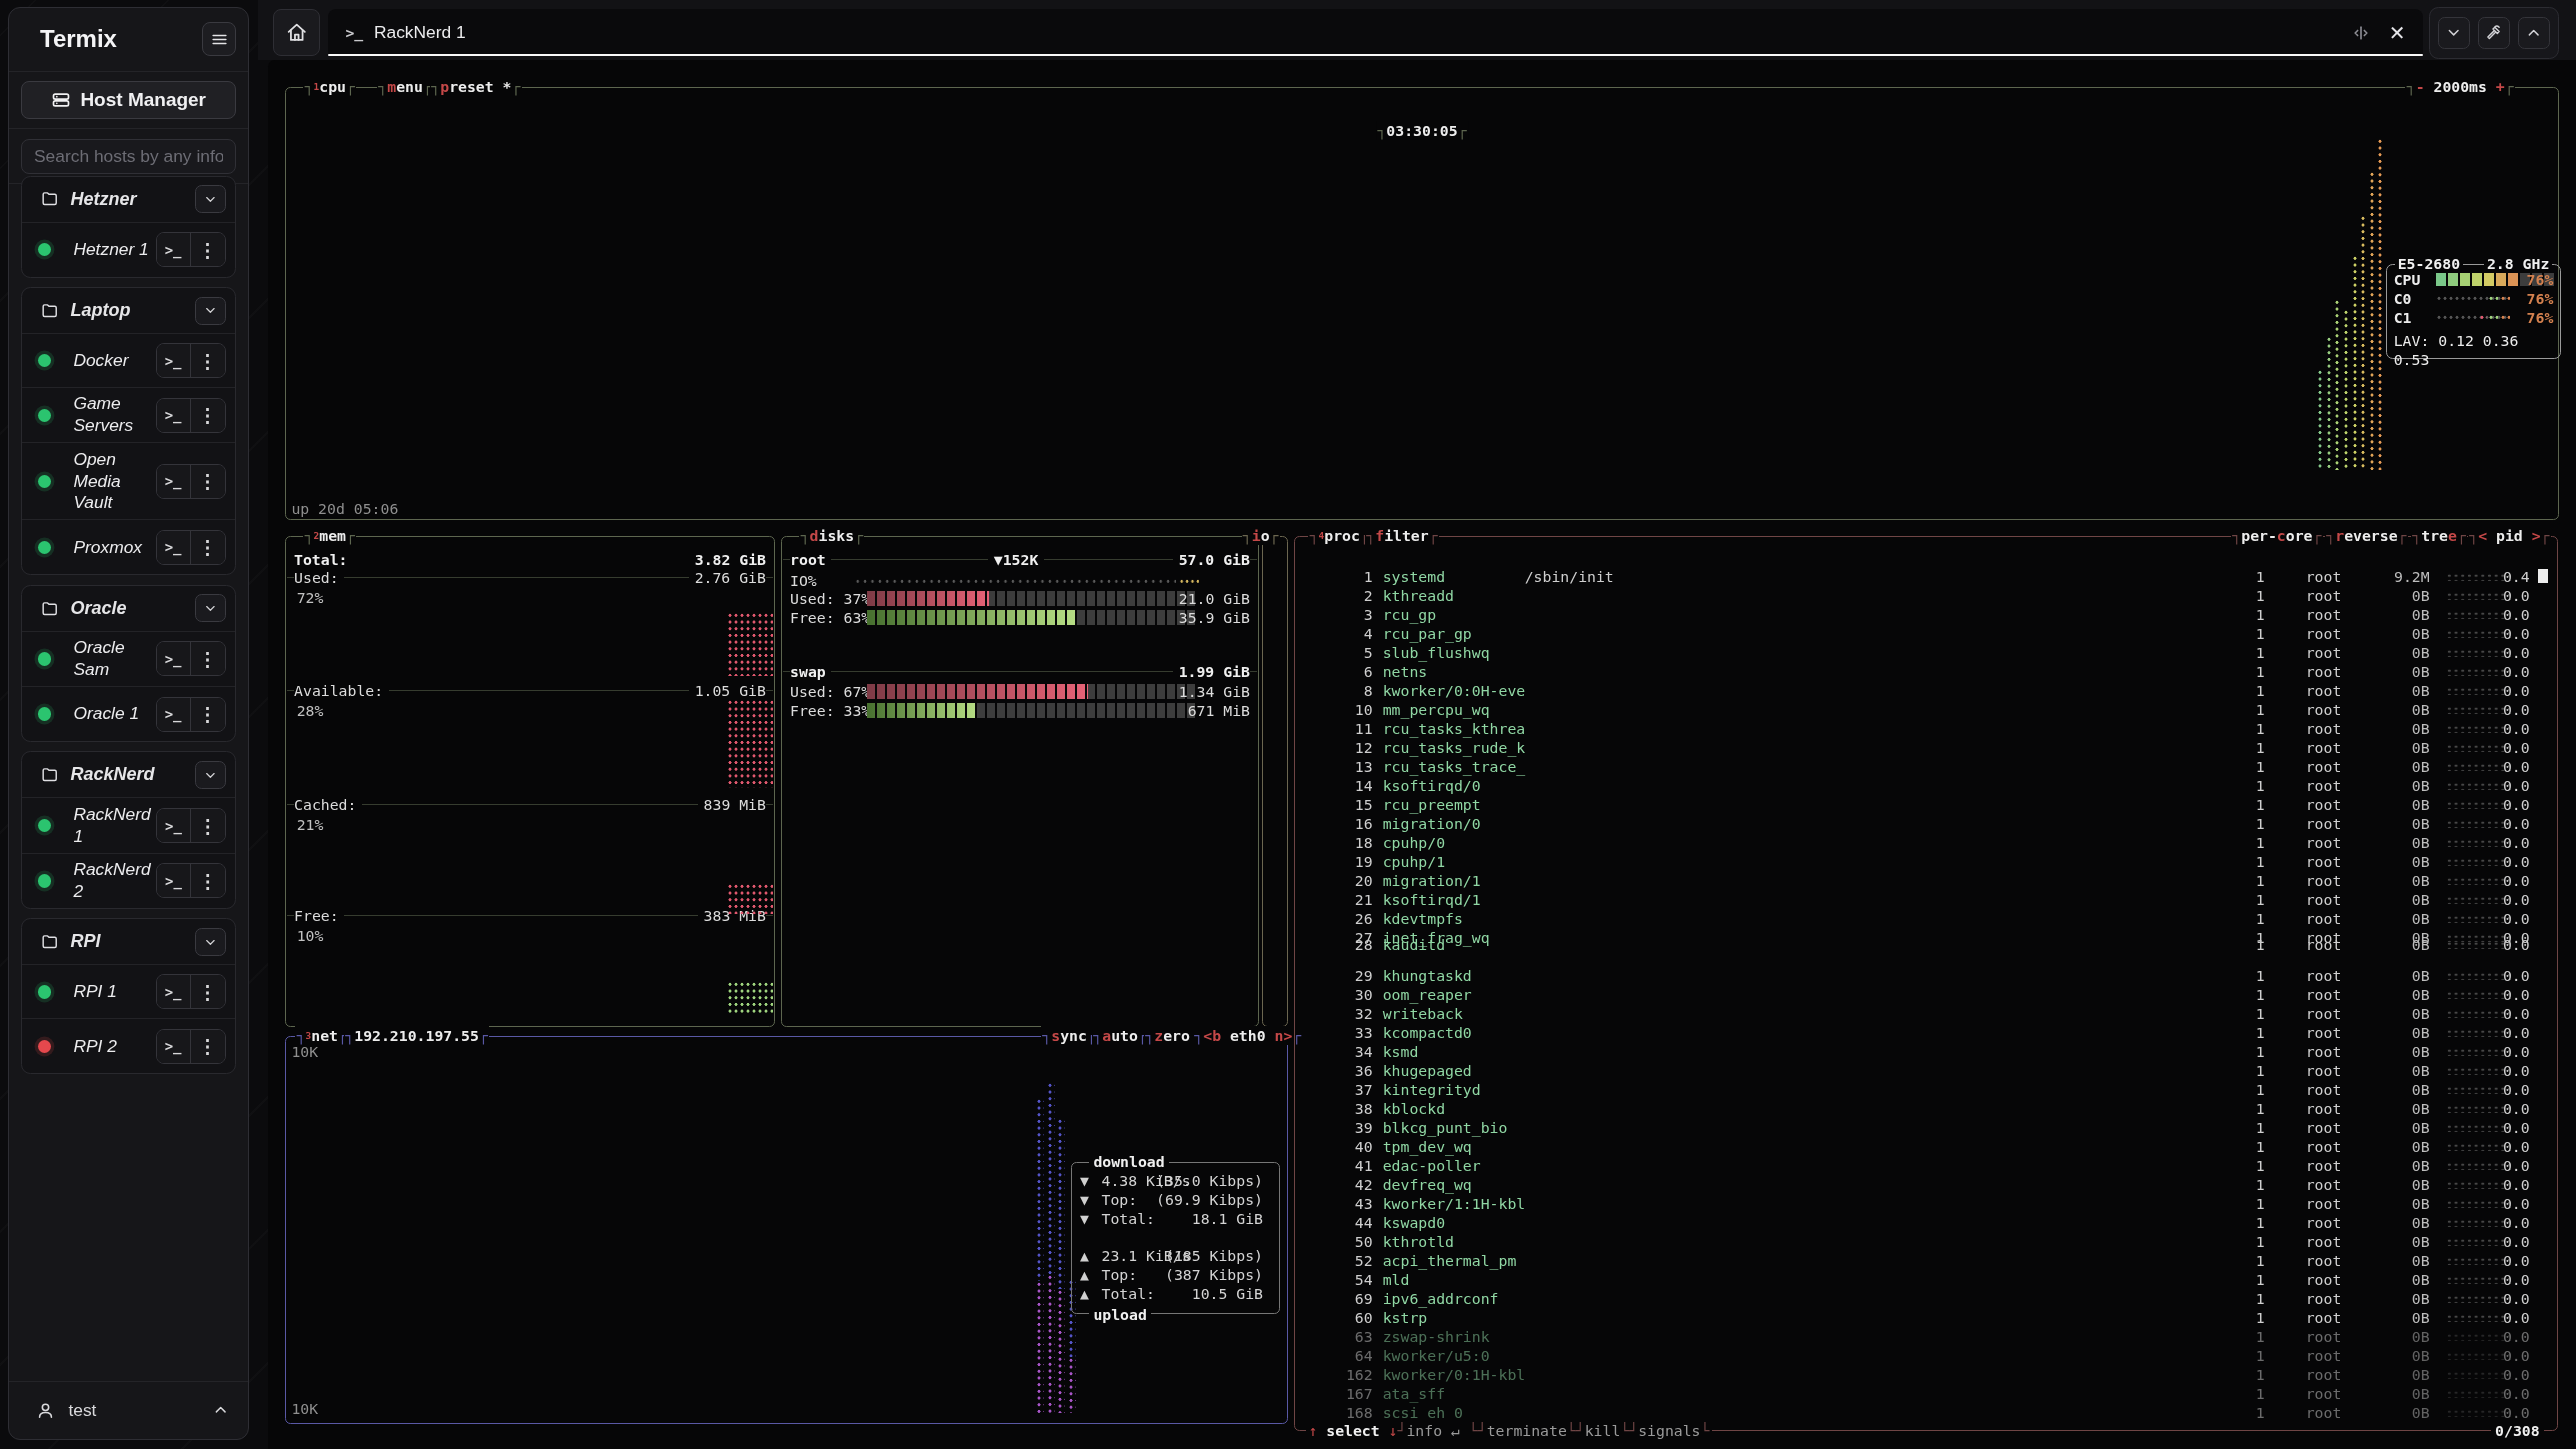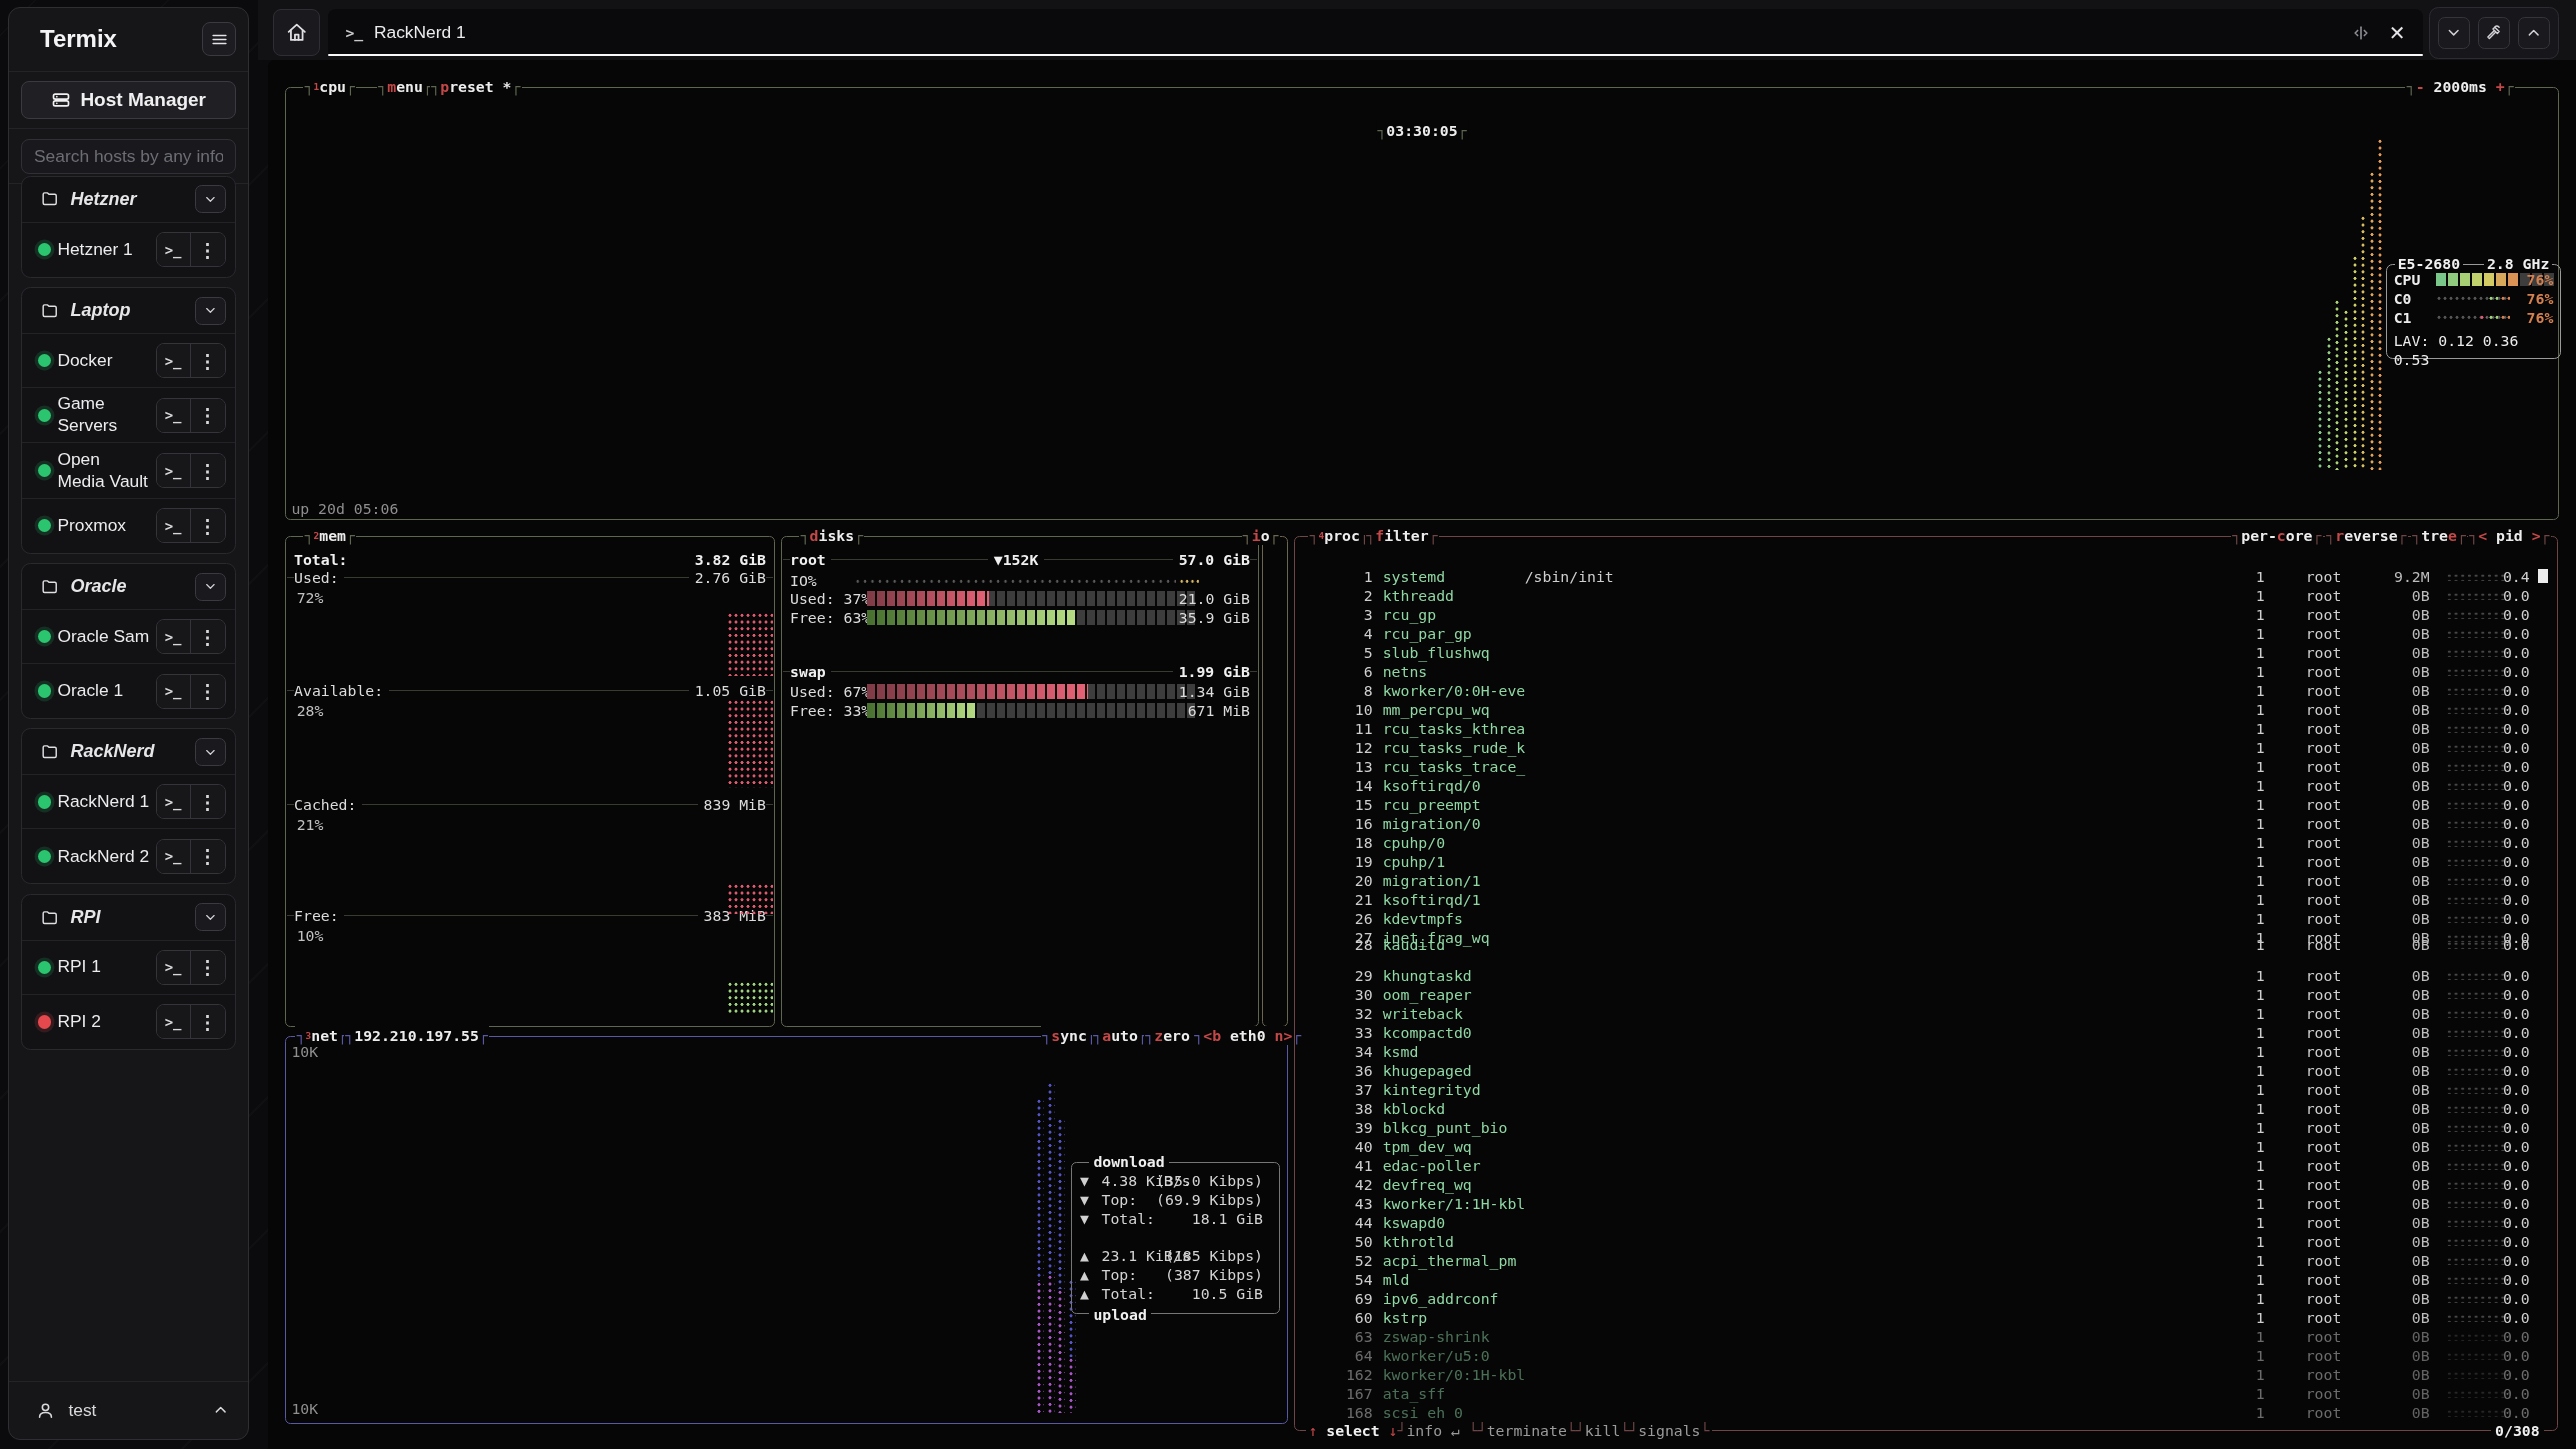--- a/index.html
+++ b/index.html
@@ -28,21 +28,21 @@
   .sb-card-head { display:flex; align-items:center; height:46px; padding:0 9.4px 0 19px; border-bottom:1px solid #232327;font-style:italic; }
   .gicon { width:17.4px; height:17.4px; color:#e0e0e4; display:inline-flex; }
   .gname { font-size:18px; font-weight:bold; color:#e6e6e8; margin-left:12px; flex:1; }
   .chev-btn { width:31px; height:28px; border-radius:6.7px; background:#1a1a1e; border:1px solid #3a3a40;
     color:#cfcfd2; display:flex; align-items:center; justify-content:center; cursor:pointer; }
   .sb-item { display:flex; align-items:center; min-height:54px; padding:5.4px 9.4px 5.4px 16px; border-bottom:1px solid #232327; }
   .sb-item:last-child { border-bottom:none; }
   .dot { width:13.4px; height:13.4px; border-radius:50%; flex:0 0 auto; }
   .dot.online { background:var(--col-status_online,#2bc46f); box-shadow:0 0 0 3.4px rgba(43,196,111,.16); }
   .dot.offline { background:var(--col-status_offline,#e5484d); box-shadow:0 0 0 3.4px rgba(229,72,77,.16); }
-  .iname { font-size:17.4px; color:#ececee; margin-left:6px; flex:1; line-height:1.25; padding-right:5.4px; }
+  .iname { font-size:17.4px; color:#ececee; margin-left:22px; flex:1; line-height:1.25; padding-right:5.4px;font-style:italic; }
   .igroup { display:flex; border:1px solid #34343a; border-radius:8px; overflow:hidden; height:35px; }
   .ibtn { width:34px; background:#17171a; color:#d8d8da; border:none; cursor:pointer;
     font-family:"DejaVu Sans Mono",monospace; font-size:14px; font-weight:bold; }
   .ibtn.term { border-right:1px solid #34343a; }
   .ibtn.kebab { font-size:19px; }
   .sb-footer { position:absolute; left:0; right:0; bottom:0; height:58px; border-top:1px solid #242428;
     display:flex; align-items:center; padding:0 19px 0 27px; cursor:pointer; }
   .sb-footer .uname { font-size:17.4px; color:#d9d9dc; margin-left:13.4px; flex:1; }
   .sb-footer svg { color:#d9d9dc; }
 

